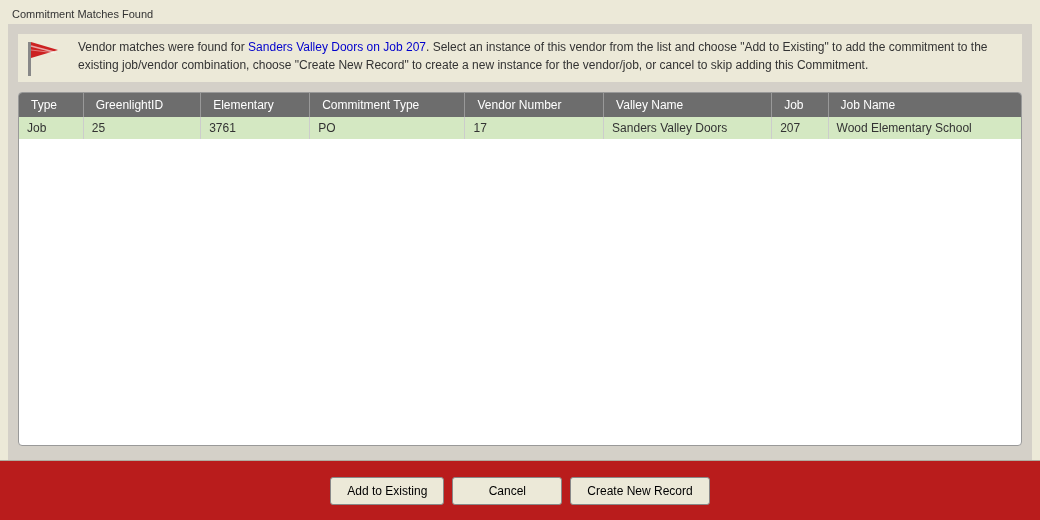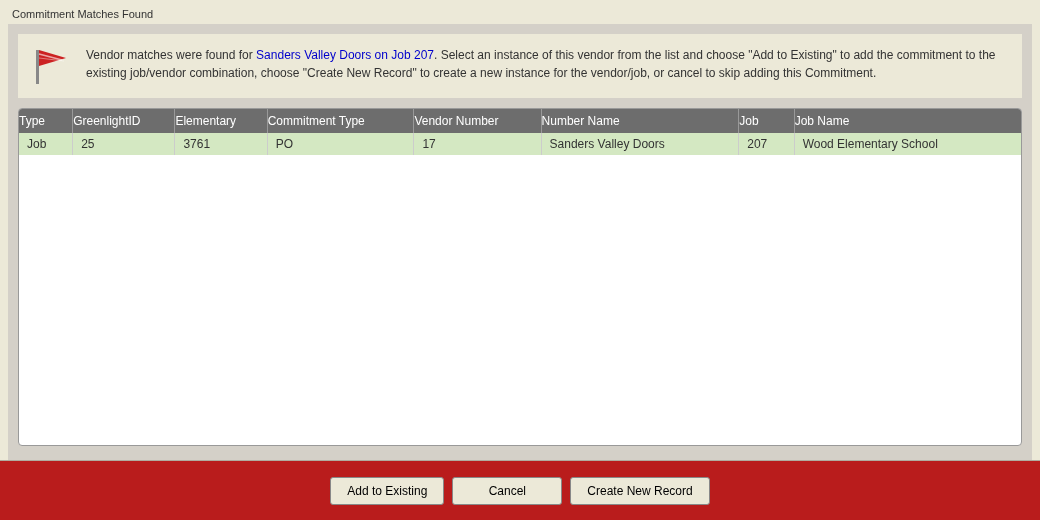--- a/index.html
+++ b/index.html
@@ -31,21 +31,21 @@
       background: #d4d0c8;
       margin: 0 8px 0 8px;
       padding: 10px;
       display: flex;
       flex-direction: column;
     }
     .message-box {
       display: flex;
       align-items: flex-start;
       background: #ece9d8;
-      padding: 8px;
+      padding: 0;
       margin-bottom: 10px;
       gap: 12px;
     }
     .flag-icon {
       width: 48px;
       height: 48px;
       flex-shrink: 0;
       display: flex;
       align-items: center;
       justify-content: center;
@@ -73,21 +73,21 @@
     }
     table {
       width: 100%;
       border-collapse: collapse;
     }
     thead tr {
       background: #6d6d6d;
       color: #fff;
     }
     thead th {
-      padding: 5px 0;
+      padding: 5px 12px;
       text-align: left;
       font-weight: normal;
       font-size: 12px;
       border-right: 1px solid #999;
       white-space: nowrap;
     }
     thead th:last-child {
       border-right: none;
     }
     tbody tr {
@@ -151,21 +151,21 @@
 
     <div class="table-container">
       <table>
         <thead>
           <tr>
             <th>Type</th>
             <th>GreenlightID</th>
             <th>Elementary</th>
             <th>Commitment Type</th>
             <th>Vendor Number</th>
-            <th>Number Name</th>
+            <th>Valley Name</th>
             <th>Job</th>
             <th>Job Name</th>
           </tr>
         </thead>
         <tbody id="table-body">
         <tr>
               <td>Job</td>
               <td>25</td>
               <td>3761</td>
               <td>PO</td>

